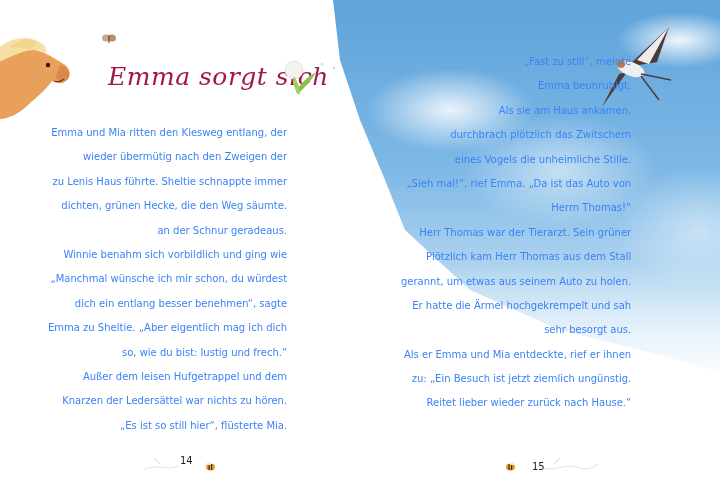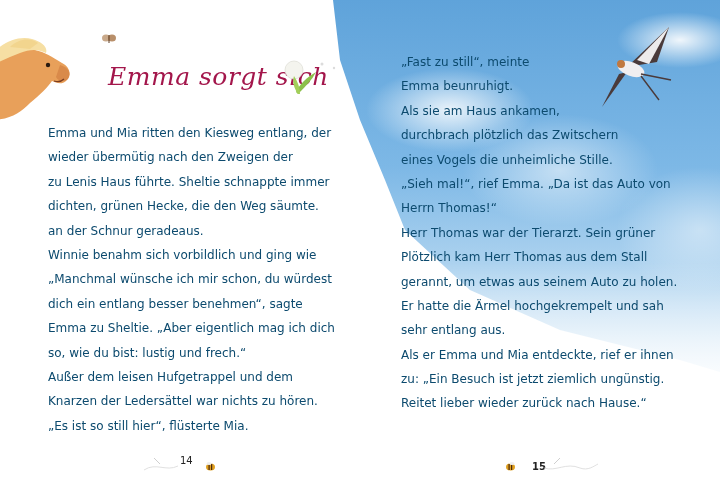--- a/index.html
+++ b/index.html
@@ -30,28 +30,28 @@
 
     
     .chapter-title {
       position: absolute; left: 108px; top: 62px;
       font-family: "DejaVu Serif", "Liberation Serif", serif;
       font-style: italic;
       font-size: 25px; color: #a3164b; letter-spacing: 0.5px;
     }
 
     
-    .col { position: absolute; font-size: 12px; color: #0c4a6e; }
+    .col { position: absolute; font-size: 10px; color: #3b82f6; text-align: right; }
     .col .line { height: 24.4px; line-height: 24.4px; white-space: nowrap; }
     .col-left { left: 48px; top: 121px; }
     .col-right { left: 401px; top: 50px; }
 
     .page-num { position: absolute; font-size: 10px; color: #222; }
     .pn-left { left: 180px; top: 455px; }
-    .pn-right { left: 532px; top: 461px; font-weight: bold; }
+    .pn-right { left: 532px; top: 461px; }
 
     .footer-vine { position: absolute; }
 
     
     .pony { position: absolute; left: -10px; top: 25px; width: 90px; height: 95px; }
     .butterfly { position: absolute; left: 102px; top: 33px; }
     .dandelion { position: absolute; left: 282px; top: 58px; }
     .swallow { position: absolute; left: 597px; top: 22px; }
     .bee { position: absolute; }
   </style>
@@ -117,21 +117,21 @@
     <div class="line">Emma beunruhigt.</div>
     <div class="line">Als sie am Haus ankamen,</div>
     <div class="line">durchbrach plötzlich das Zwitschern</div>
     <div class="line">eines Vogels die unheimliche Stille.</div>
     <div class="line">„Sieh mal!“, rief Emma. „Da ist das Auto von</div>
     <div class="line">Herrn Thomas!“</div>
     <div class="line">Herr Thomas war der Tierarzt. Sein grüner</div>
     <div class="line">Plötzlich kam Herr Thomas aus dem Stall</div>
     <div class="line">gerannt, um etwas aus seinem Auto zu holen.</div>
     <div class="line">Er hatte die Ärmel hochgekrempelt und sah</div>
-    <div class="line">sehr entlang aus.</div>
+    <div class="line">sehr besorgt aus.</div>
     <div class="line">Als er Emma und Mia entdeckte, rief er ihnen</div>
     <div class="line">zu: „Ein Besuch ist jetzt ziemlich ungünstig.</div>
     <div class="line">Reitet lieber wieder zurück nach Hause.“</div>
   </div>
 
   <svg class="footer-vine" style="left:142px;top:452px" width="60" height="22" viewBox="0 0 60 22">
     <path d="M2 18 C14 10 24 20 36 14" stroke="#d8d8d8" stroke-width="0.8" fill="none"></path>
     <path d="M12 6 L18 12" stroke="#cfcfcf" stroke-width="1"></path>
   </svg>
   <div class="page-num pn-left">14</div>

